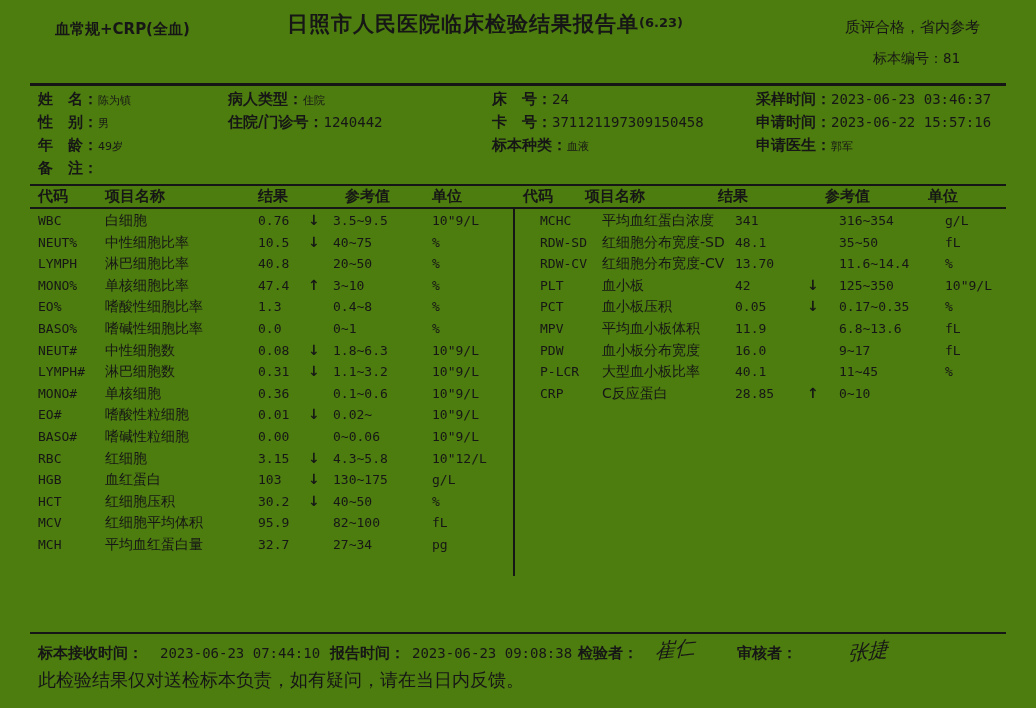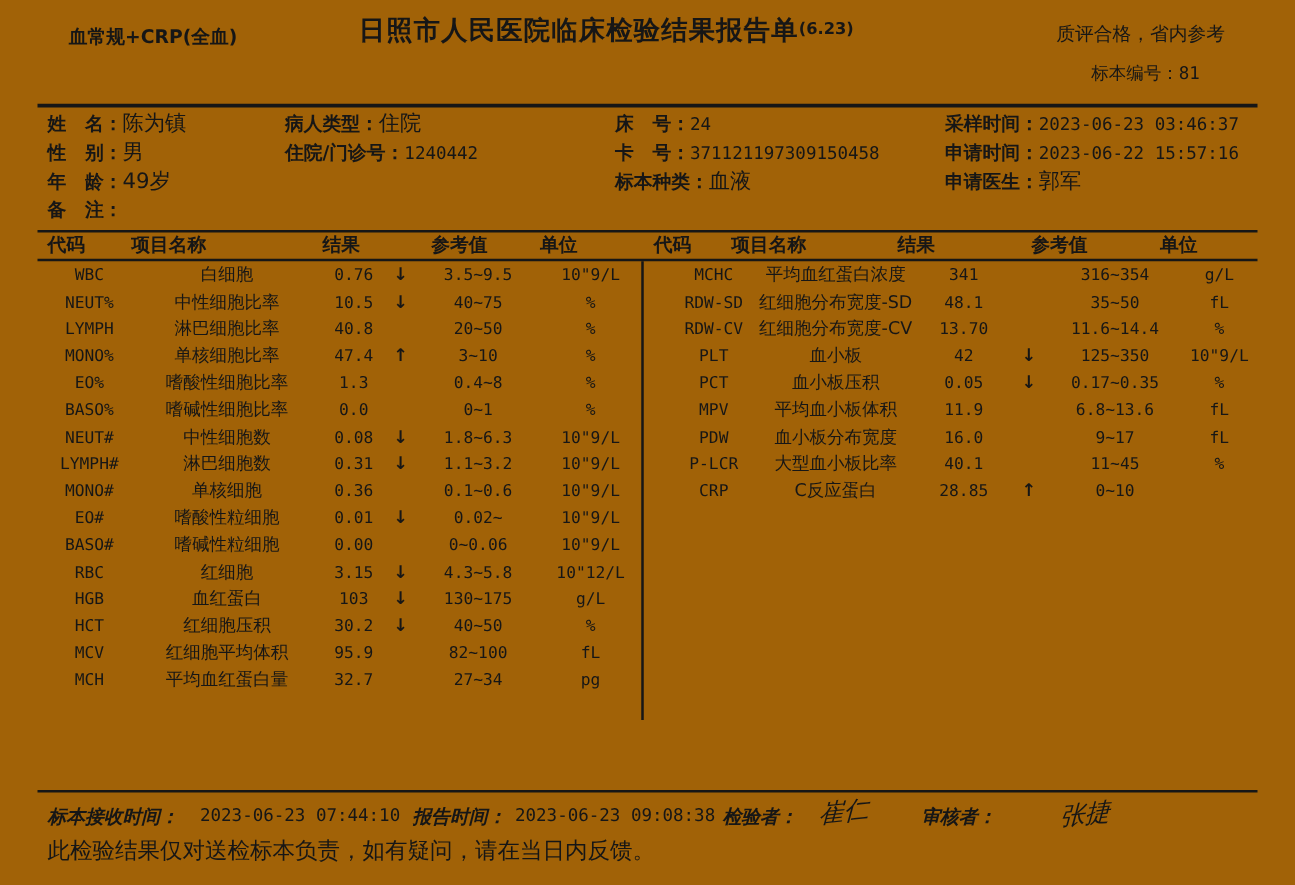--- a/index.html
+++ b/index.html
@@ -1,21 +1,20 @@
 <!DOCTYPE html>
 <html><head>
 <meta charset="utf-8">
 <style>
   * { margin:0; padding:0; box-sizing:border-box; }
   html,body { background:#e8e8e8; }
   .page {
     position:relative; width:1036px; height:708px; margin:0 auto;
-    background:#a16207; color:#161616; overflow:hidden;
+    background:#4d7c0f; color:#161616; overflow:hidden;
     font-family:"DejaVu Sans","Liberation Sans",sans-serif;
-    text-align:center;
   }
   .abs { position:absolute; white-space:nowrap; }
   .b { font-weight:normal;margin-left:28px; }
   .mono { font-family:"DejaVu Sans Mono","Liberation Mono",monospace; }
 
   
   .test-type { left:55px; top:20px; font-size:15px; font-weight:bold; }
   .title { left:287px; top:10px; font-size:21px; font-weight:bold; letter-spacing:1px; }
   .title .ver { font-size:13px; font-weight:bold; letter-spacing:0; vertical-align:4px; }
   .quality { left:845px; top:18px; font-size:15px; font-weight:normal; }
@@ -25,21 +24,21 @@
   .rule-hdr1 { top:184px; height:2px; }
   .rule-hdr2 { top:207px; height:2px; }
   .rule-foot { top:632px; height:2px; }
 
   
   .patient { position:absolute; top:88px; left:30px; width:976px; }
   .prow { position:relative; height:23px; line-height:23px; font-size:15px; }
   .pcell { position:absolute; top:0; white-space:nowrap; }
   .pc1 { left:8px; } .pc2 { left:198px; } .pc3 { left:462px; } .pc4 { left:726px; }
   .plabel { font-weight:bold; }
-  .pval { font-size:17px; }
+  .pval { font-size:11px; }
   .pval.num { font-family:"DejaVu Sans Mono","Liberation Mono",monospace; font-size:14px; }
 
   
   .thead { position:absolute; top:186px; left:30px; width:976px; height:21px; line-height:20px; font-size:15px; font-weight:bold; }
   .th { position:absolute; top:0; white-space:nowrap; }
 
   
   .panel { position:absolute; top:210px; }
   .panel.left { left:30px; width:483px; }
   .panel.right { left:516px; width:490px; }
@@ -47,21 +46,21 @@
   .left .trow { grid-template-columns:67px 153px 50px 25px 99px 1fr; padding-left:8px; }
   .right .trow { grid-template-columns:62px 133px 72px 32px 106px 1fr; padding-left:24px; }
   .c { overflow:visible; }
   .code,.res,.ref,.unit { font-family:"DejaVu Sans Mono","Liberation Mono",monospace; font-size:13px; }
   .name { font-size:14px; }
   .flag { font-weight:bold; font-size:14px; }
   .divider { position:absolute; left:513px; top:209px; width:2px; height:367px; background:#161616; }
 
   
   .footer-row { position:absolute; top:640px; left:0; width:1036px; height:26px; line-height:26px; font-size:15px; }
-  .f-lab { position:absolute; font-weight:bold;font-style:italic; }
+  .f-lab { position:absolute; font-weight:bold; }
   .f-val { position:absolute; font-family:"DejaVu Sans Mono","Liberation Mono",monospace; font-size:14px; }
   .sig { position:absolute; font-family:"DejaVu Serif","Liberation Serif",serif; font-style:italic; font-size:20px; transform:rotate(-6deg) skewX(-8deg); }
   .disclaimer { left:38px; top:668px; font-size:18px; }
 </style>
 </head>
 <body>
 
 <div class="page">
 
   <div class="abs test-type">血常规+CRP(全血)</div>

